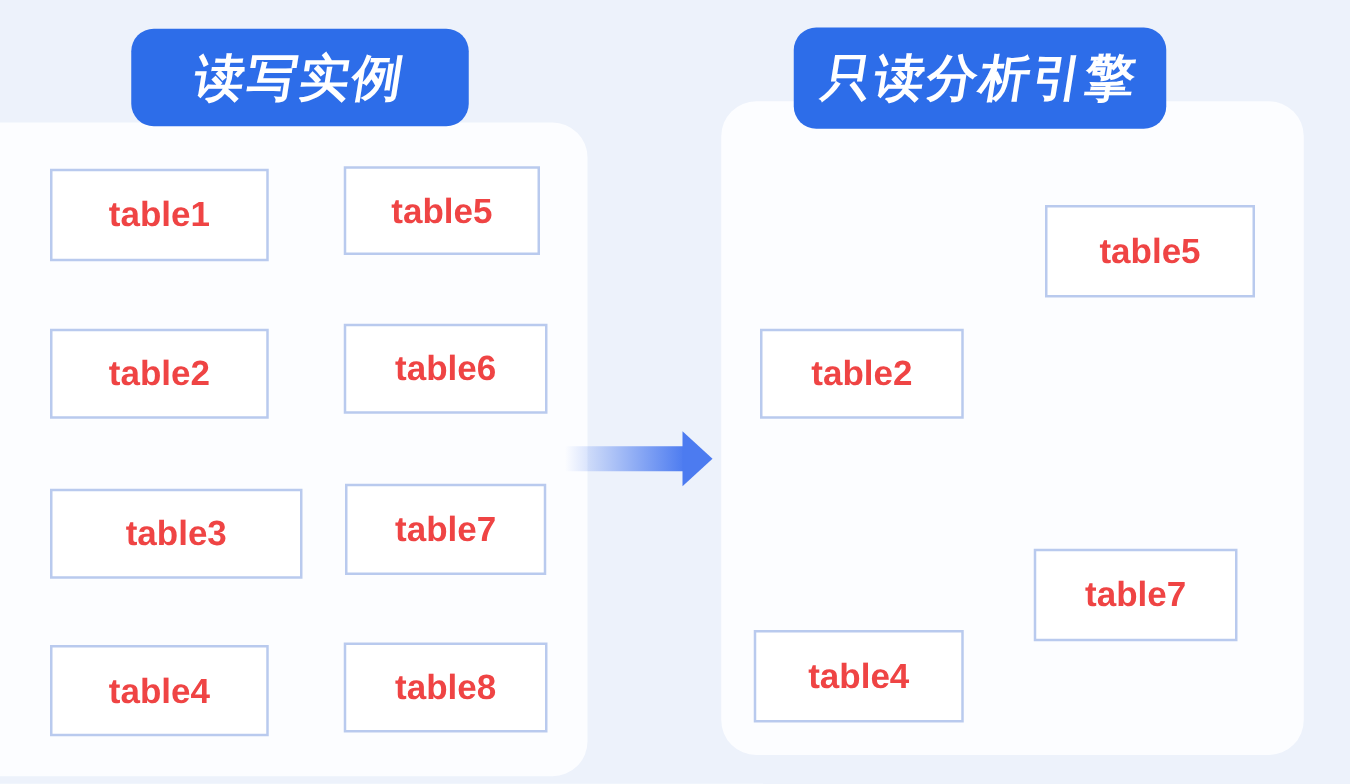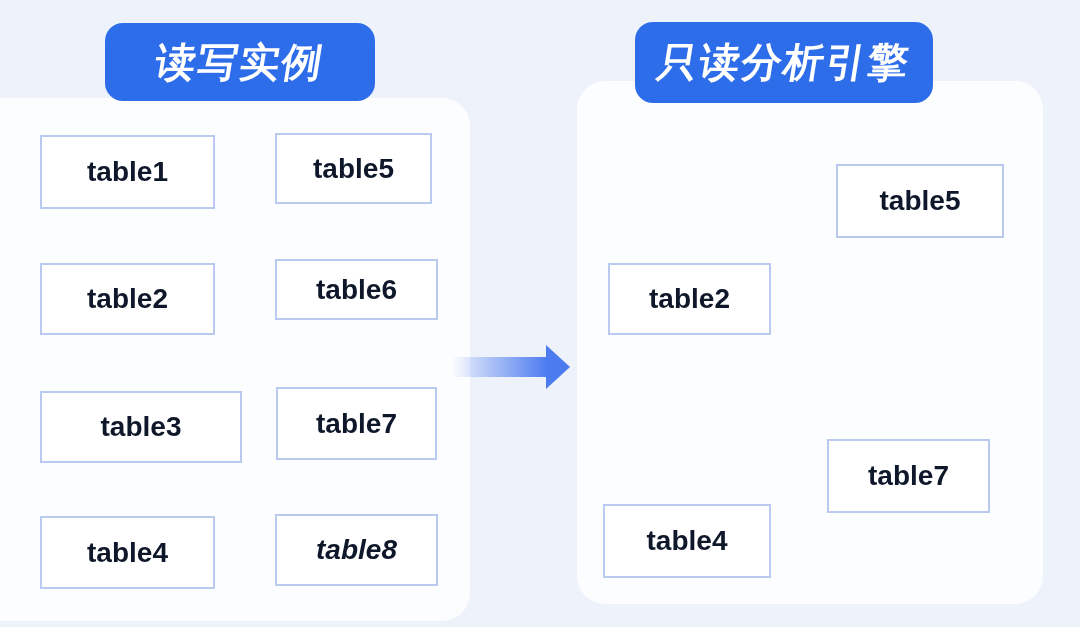--- a/index.html
+++ b/index.html
@@ -63,32 +63,32 @@
   .tbox {
     position: absolute;
     background: #ffffff;
     border: 2px solid #b9caee;
     box-sizing: border-box;
     display: flex;
     align-items: center;
     justify-content: center;
     font-size: 28px;
     font-weight: bold;
-    color: #0f172a;
+    color: #ef4444;
     z-index: 2;
   }
   
   .lb-t1 { left: 70px;  top: 37px;  width: 175px; height: 74px; }
   .lb-t2 { left: 70px;  top: 165px; width: 175px; height: 72px; }
   .lb-t3 { left: 70px;  top: 293px; width: 202px; height: 72px; }
   .lb-t4 { left: 70px;  top: 418px; width: 175px; height: 73px; }
   .lb-t5 { left: 305px; top: 35px;  width: 157px; height: 71px; }
-  .lb-t6 { left: 305px; top: 161px; width: 163px; height: 61px; }
+  .lb-t6 { left: 305px; top: 161px; width: 163px; height: 72px; }
   .lb-t7 { left: 306px; top: 289px; width: 161px; height: 73px; }
-  .lb-t8 { left: 305px; top: 416px; width: 163px; height: 72px; font-style: italic; }
+  .lb-t8 { left: 305px; top: 416px; width: 163px; height: 72px; }
   
   .rb-t5 { left: 259px; top: 83px;  width: 168px; height: 74px; }
   .rb-t2 { left: 31px;  top: 182px; width: 163px; height: 72px; }
   .rb-t7 { left: 250px; top: 358px; width: 163px; height: 74px; }
   .rb-t4 { left: 26px;  top: 423px; width: 168px; height: 74px; }
   
   .arrow {
     position: absolute;
     left: 452px;
     top: 345px;

